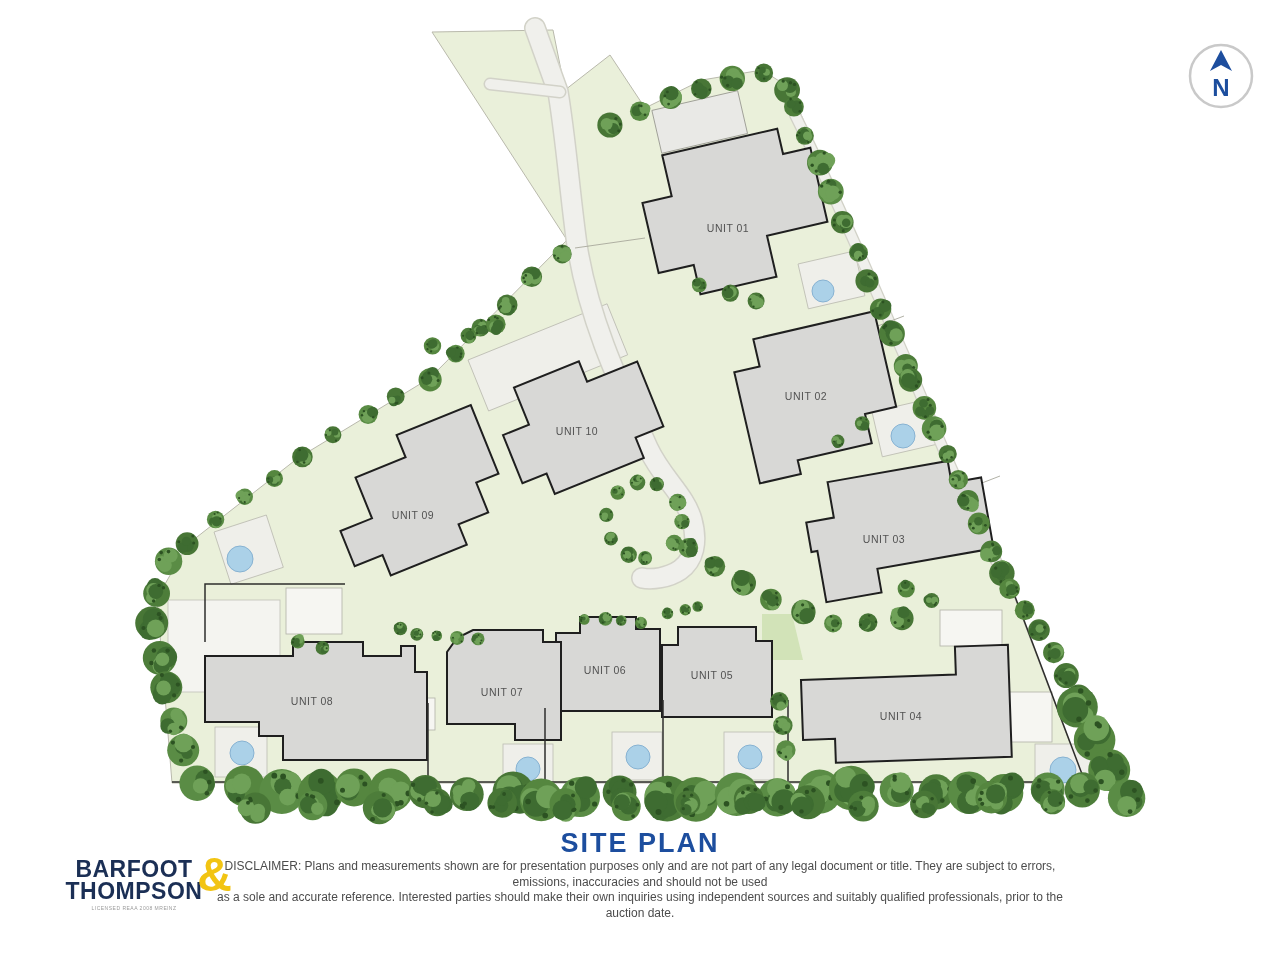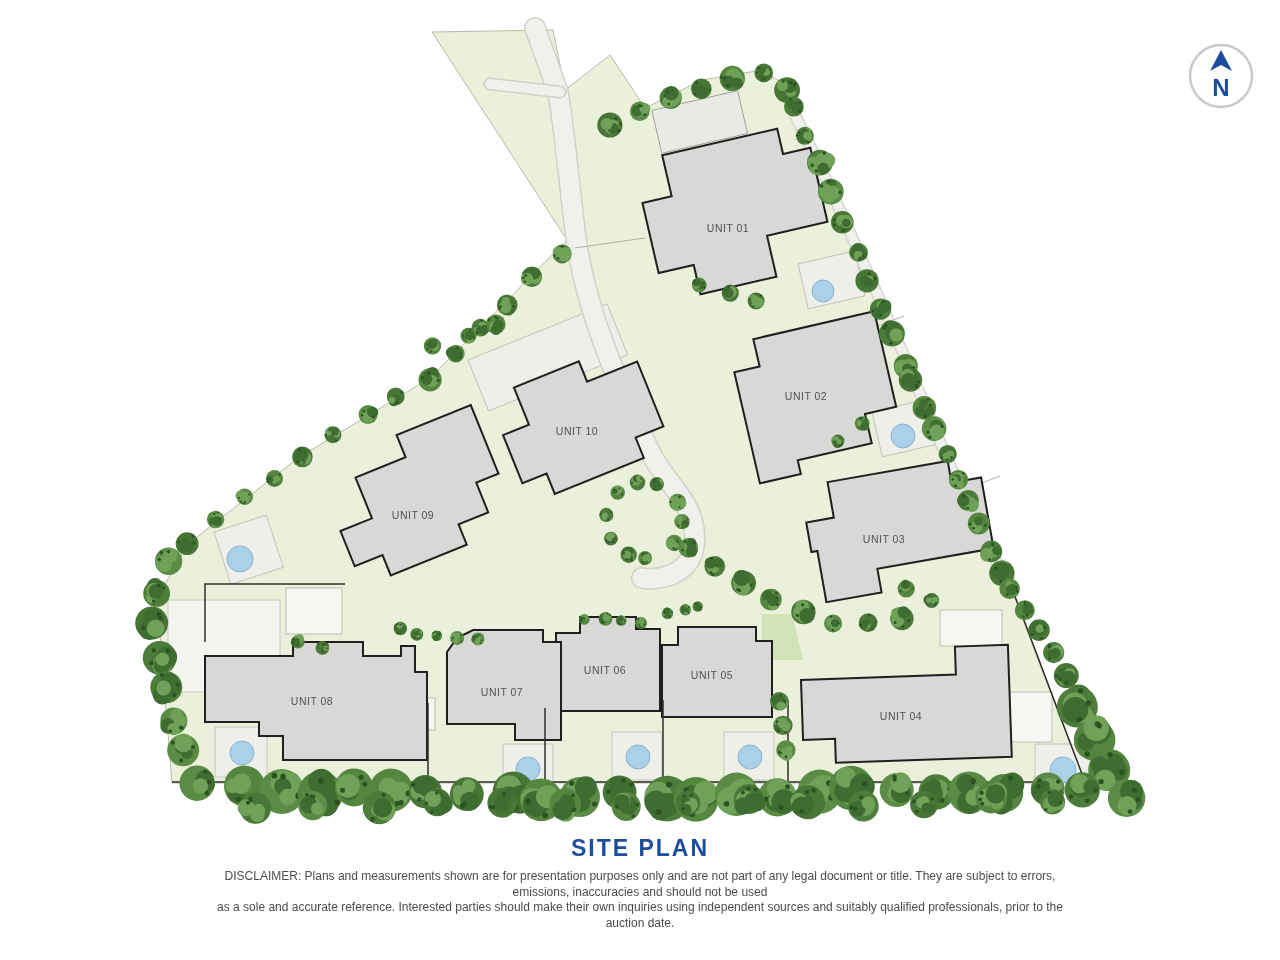--- a/index.html
+++ b/index.html
@@ -18,21 +18,21 @@
   .shed{fill:#f6f6f2;stroke:#b8b8ae;stroke-width:0.9;}
   .bldg{fill:var(--building);stroke:#1f1f1f;stroke-width:2;stroke-linejoin:miter;}
   .garage{fill:#e9e9e6;stroke:#9f9f97;stroke-width:0.9;}
   .fence{stroke:#2e2e2c;stroke-width:1.5;fill:none;}
   .lot{stroke:#a8a89c;stroke-width:0.9;fill:none;}
   .patch{fill:#d2e3b8;}
   .pool{fill:var(--pool);stroke:#87b2d2;stroke-width:1;}
   .unit-label{font-size:10.5px;fill:#525252;letter-spacing:.5px;text-anchor:middle;}
   .compass-n{font-size:24px;font-weight:bold;fill:var(--accent);text-anchor:middle;}
   .titles{position:absolute;left:0;top:828px;width:1280px;text-align:center;}
-  .titles h1{margin:7px;font-size:23px;font-weight:800;letter-spacing:2px;color:var(--accent);}
+  .titles h1{margin:0;font-size:27px;font-weight:800;letter-spacing:2px;color:var(--accent);}
   .titles h2{margin:5px 0 7px 0;font-size:21px;font-weight:700;color:#3e434b;letter-spacing:.3px;}
   .titles p{margin:0 auto;width:860px;font-size:12px;line-height:1.3;color:#4c4c4c;}
   .logo{position:absolute;left:50px;top:858px;width:168px;text-align:center;}
   .logo .w{display:block;color:var(--navy);font-weight:800;font-size:23px;line-height:22px;letter-spacing:.5px;}
   .logo .amp{position:absolute;right:-14px;top:-7px;color:var(--gold);font-size:48px;font-weight:800;line-height:48px;}
   .logo .tagline{display:block;margin-top:3px;font-size:5px;letter-spacing:.5px;color:#9a9a9a;}
 </style>
 </head>
 <body>
 
@@ -1541,19 +1541,25 @@
     <text class="unit-label" x="413" y="519">UNIT 09</text>
     <text class="unit-label" x="577" y="435">UNIT 10</text>
 
     <g transform="translate(1221,76)">
       <circle r="31" fill="#ffffff" stroke="#c9c9c9" stroke-width="2.5"></circle>
       <polygon points="0,-26 -11,-5 0,-11 11,-5" fill="#1d4e9e"></polygon>
       <text class="compass-n" y="20">N</text>
     </g>
   </svg>
 
+  <div class="logo">
+    <span class="w">BARFOOT</span>
+    <span class="w">THOMPSON</span>
+    <span class="amp">&amp;</span>
+    <span class="tagline">LICENSED REAA 2008 MRElNZ</span>
+  </div>
 
   <div class="titles">
     <h1>SITE PLAN</h1>
     <p>DISCLAIMER: Plans and measurements shown are for presentation purposes only and are not part of any legal document or title. They are subject to errors, emissions, inaccuracies and should not be used</p>
     <p>as a sole and accurate reference. Interested parties should make their own inquiries using independent sources and suitably qualified professionals, prior to the auction date.</p>
   </div>
 </div>
 
 </body></html>

